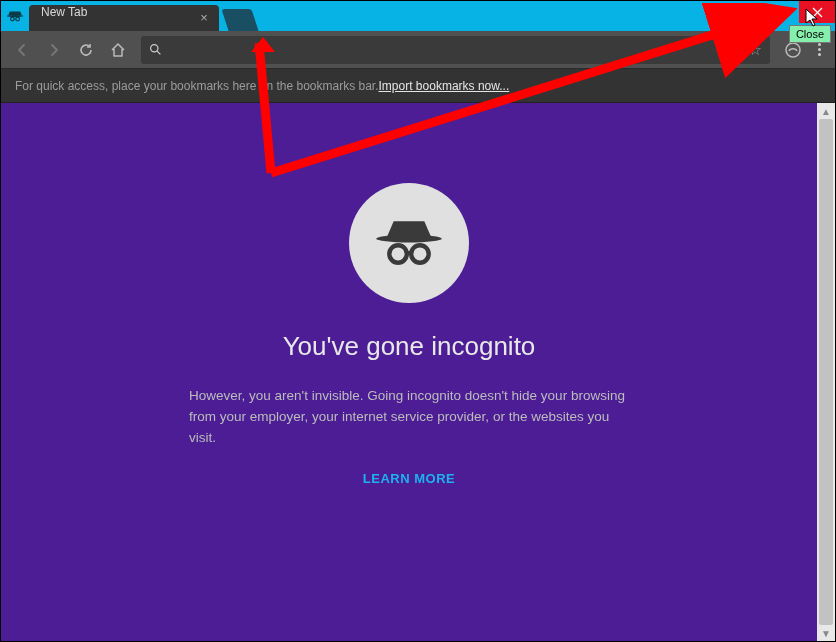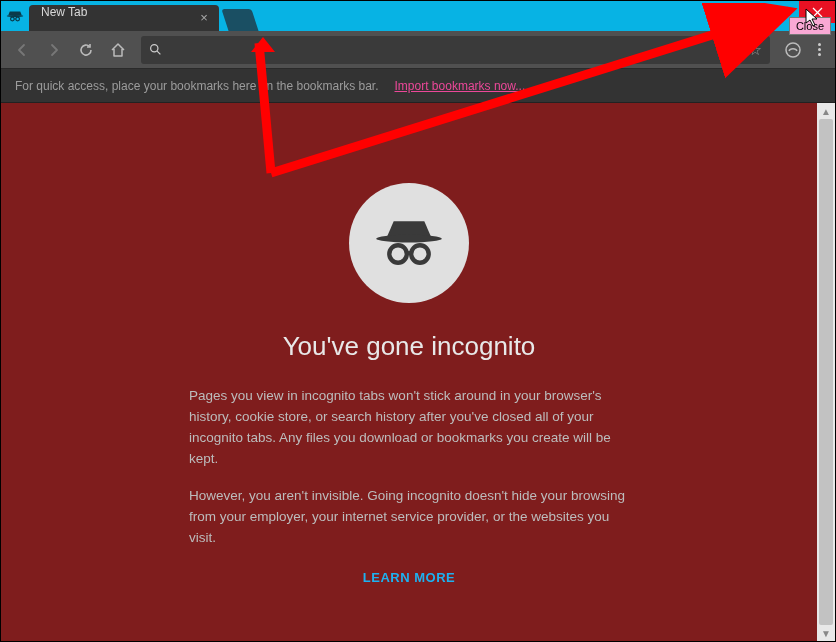--- a/index.html
+++ b/index.html
@@ -25,39 +25,39 @@
   .omnibox { flex:1; height: 28px; background: #3a3a3a; border-radius: 3px; display:flex; align-items:center; padding:0 8px; color:#ccc; margin:0 6px;}
   .omnibox svg { width:13px; height:13px; stroke:#999; margin-right:8px;}
   .omnibox input { flex:1; background:transparent; border:none; outline:none; color:#ddd; font-size:13px;}
   .star { margin-left:auto; color:#999; font-size:15px; cursor:pointer;}
   .toolbar-right { display:flex; align-items:center; gap:2px;}
   .dots { display:flex; flex-direction:column; gap:2px; padding:6px 8px; cursor:pointer;}
   .dots span{ width:3px; height:3px; background:#ccc; border-radius:50%;}
 
   
   .bm-bar { height: 34px; background: #333; color:#9c9c9c; font-size:12px; display:flex; align-items:center; padding:0 14px; border-bottom:1px solid #222;}
-  .bm-bar a { color:#ec4899; text-decoration:underline; margin-left:16px; cursor:pointer;}
+  .bm-bar a { color:#e5e5e5; text-decoration:underline; margin-left:0; cursor:pointer;}
 
   
   .content-wrap { position:relative; height: calc(642px - 30px - 38px - 34px - 2px); background:#333; }
-  .content { position:absolute; inset:0 18px 0 0; background:#7f1d1d; display:flex; flex-direction:column; align-items:center; padding-top:80px; color:#cfcfcf;}
+  .content { position:absolute; inset:0 18px 0 0; background:#4c1d95; display:flex; flex-direction:column; align-items:center; padding-top:80px; color:#cfcfcf;}
   .scrollbar { position:absolute; right:0; top:0; bottom:0; width:18px; background:#e8e8e8;}
   .scrollbar .thumb{ position:absolute; top:16px; bottom:16px; left:2px; right:2px; background:#c2c2c2; border-radius:2px;}
   .scrollbar .arr{ position:absolute; left:0; right:0; height:16px; display:flex; align-items:center; justify-content:center; color:#888; font-size:10px;}
   .scrollbar .arr.up{top:0;} .scrollbar .arr.down{bottom:0;}
 
   .incog-circle { width:120px; height:120px; background:#e0e0e0; border-radius:50%; display:flex; align-items:center; justify-content:center; margin-bottom:28px;}
   .incog-circle svg { width:70px; height:70px; }
   h1.headline { font-size:26px; font-weight:400; color:#e8e8e8; margin-bottom:24px;}
   .para { max-width: 440px; font-size:13.5px; line-height:1.55; color:#bcbcbc; margin-bottom:16px;}
   .learn { color:#1eb1f0; font-size:13px; font-weight:600; letter-spacing:0.5px; margin-top:6px; cursor:pointer;}
 
   
   .annotation-arrow { position:absolute; pointer-events:none; z-index:50;}
-  .tooltip-close { position:absolute; top:16px; right:4px; background:#f9a8d4; border:1px solid #777; font-size:11px; padding:2px 6px; z-index:60; color: #000;}
+  .tooltip-close { position:absolute; top:24px; right:4px; background:#86efac; border:1px solid #777; font-size:11px; padding:2px 6px; z-index:60; color: #000;}
   .cursor { position:absolute; top:7px; right:14px; z-index:70; pointer-events:none;}
 </style>
 </head>
 <body>
 
 <div class="window">
 
   <div class="titlebar">
     <div class="incog-badge">
       <svg viewBox="0 0 24 24" fill="none">
@@ -149,21 +149,20 @@
       <div class="incog-circle">
         <svg viewBox="0 0 64 64">
           <path d="M12 26 L18 12 L46 12 L52 26 Z" fill="#3a3a3a"></path>
           <ellipse cx="32" cy="28" rx="30" ry="3.5" fill="#3a3a3a"></ellipse>
           <circle cx="22" cy="42" r="8" fill="none" stroke="#3a3a3a" stroke-width="4"></circle>
           <circle cx="42" cy="42" r="8" fill="none" stroke="#3a3a3a" stroke-width="4"></circle>
           <path d="M30 42 Q32 40 34 42" stroke="#3a3a3a" stroke-width="3.5" fill="none"></path>
         </svg>
       </div>
       <h1 class="headline">You've gone incognito</h1>
-      <p class="para">Pages you view in incognito tabs won't stick around in your browser's history, cookie store, or search history after you've closed all of your incognito tabs. Any files you download or bookmarks you create will be kept.</p>
       <p class="para">However, you aren't invisible. Going incognito doesn't hide your browsing from your employer, your internet service provider, or the websites you visit.</p>
       <div class="learn">LEARN MORE</div>
     </div>
     <div class="scrollbar">
       <div class="arr up">▲</div>
       <div class="thumb"></div>
       <div class="arr down">▼</div>
     </div>
   </div>
 

